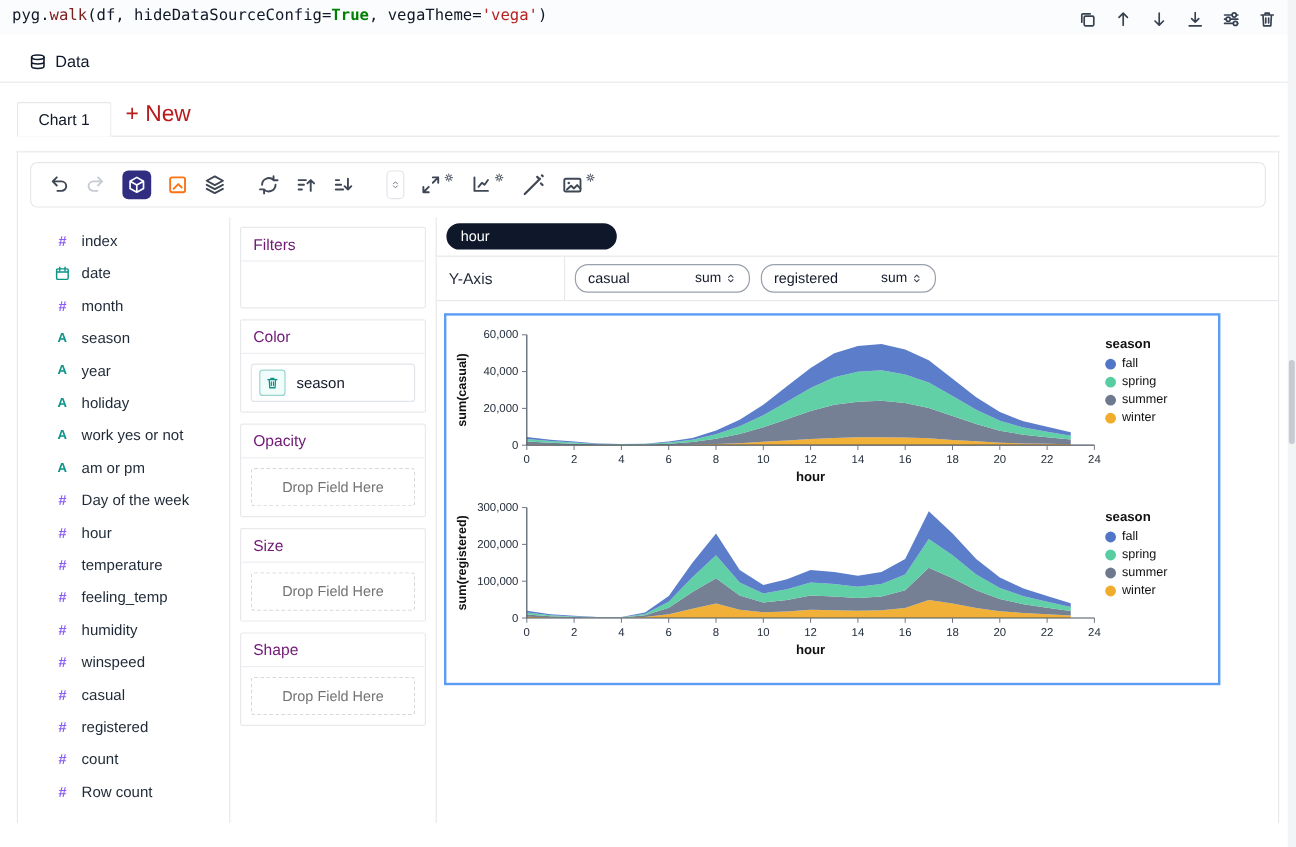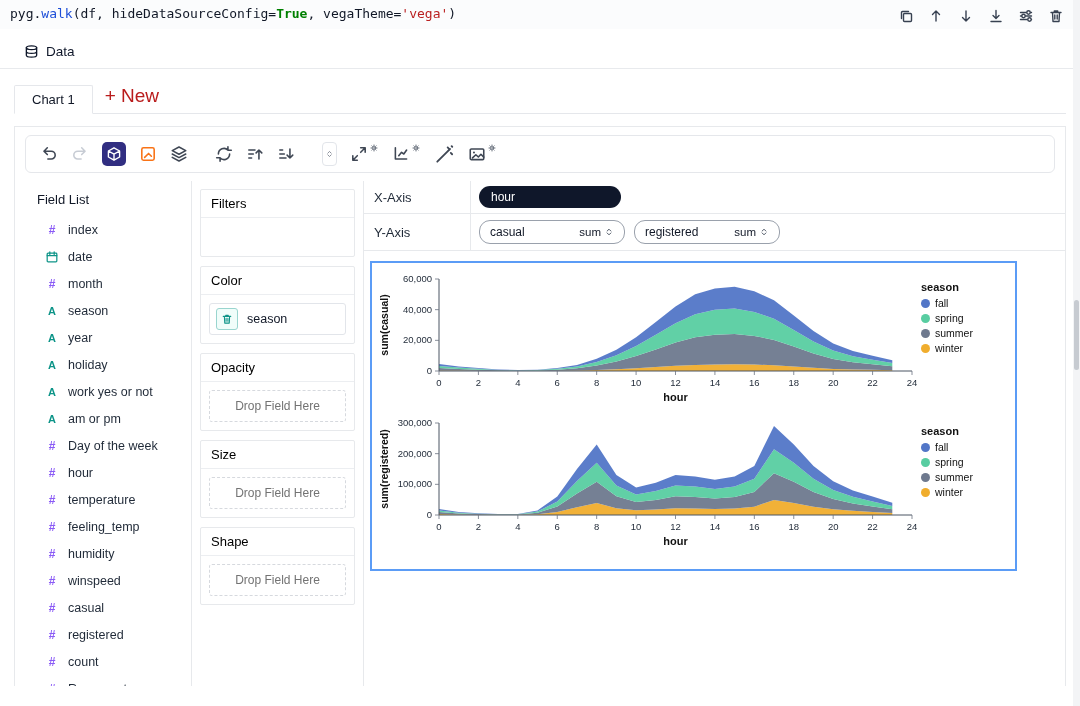--- a/index.html
+++ b/index.html
@@ -6,21 +6,21 @@
     color:#111827;font-family:"Liberation Sans","DejaVu Sans",sans-serif;position:relative;}
   .icon{display:inline-flex;align-items:center;justify-content:center;}
   .icon svg{width:100%;height:100%;fill:none;stroke:currentColor;stroke-width:1.4;stroke-linecap:round;stroke-linejoin:round;}
   svg text{font-family:"Liberation Sans","DejaVu Sans",sans-serif;}
 
   
   .nb-header{display:flex;justify-content:space-between;align-items:flex-start;background:#fbfcfd;padding:5px 16px 5px 10px;}
   .code{font-family:"DejaVu Sans Mono","Liberation Mono",monospace;font-size:13px;line-height:17px;}
   .code-line{white-space:pre;}
   .kw{color:#008000;font-weight:bold;}
-  .fn{color:#1d4ed8;}
+  .fn{color:#7f1d1d;}
   .bool{color:#008000;font-weight:bold;}
   .str{color:#ba2121;}
   .nb-actions{display:flex;gap:14px;padding-top:3px;color:#374151;}
   .nb-actions .icon{width:16px;height:16px;cursor:pointer;}
 
   
   .pyg-tabs{display:flex;gap:28px;padding-left:22px;margin-top:8px;border-bottom:1px solid #e8eaed;}
   .pyg-tab{display:flex;align-items:center;gap:7px;padding:7px 2px 9px 2px;font-size:13.5px;color:#0f172a;cursor:pointer;}
   .pyg-tab .icon{width:15px;height:15px;}
   .pyg-tab.active{color:#4f46e5;border-bottom:2px solid #4f46e5;margin-bottom:-1px;font-weight:bold;}
@@ -50,21 +50,21 @@
   .fl-title{font-size:13px;color:#111827;padding:5px 0 9px 22px;}
   .field-item{display:flex;align-items:center;gap:9px;height:27px;padding-left:30px;font-size:12.5px;color:#1f2937;cursor:grab;}
   .f-icon{width:14px;height:14px;text-align:center;display:inline-flex;align-items:center;justify-content:center;}
   .f-icon.q{color:#8b5cf6;font-weight:bold;font-size:12px;}
   .f-icon.n{color:#0d9488;font-weight:bold;font-size:11px;}
   .f-icon.t{color:#0d9488;}
 
   
   .encodings{width:172px;flex:0 0 172px;border-right:1px solid #e7e9ec;padding:8px;box-sizing:border-box;display:flex;flex-direction:column;gap:9px;overflow:hidden;}
   .enc-box{border:1px solid #e7e9ec;border-radius:2px;background:#fff;}
-  .enc-head{padding:6px 10px;font-size:13px;color:#000000;border-bottom:1px solid #eceef1;}
+  .enc-head{padding:6px 10px;font-size:13px;color:#701a75;border-bottom:1px solid #eceef1;}
   .enc-body{padding:8px;}
   .filters-body{height:38px;}
   .field-chip{border:1px solid #e2e5ea;border-radius:3px;display:flex;align-items:center;gap:9px;padding:4px 6px;font-size:12.5px;cursor:grab;}
   .chip-trash{width:22px;height:22px;border:1px solid #99d5cf;border-radius:3px;color:#0d9488;padding:4px;box-sizing:border-box;background:#f0fdfa;cursor:pointer;}
   .dropzone{border:1px dashed #d6d9de;border-radius:3px;height:30px;display:flex;align-items:center;justify-content:center;color:#737373;font-size:12px;}
 
   
   .right-pane{flex:1;display:flex;flex-direction:column;min-width:0;}
   .axis-row{display:flex;border-bottom:1px solid #e7e9ec;align-items:stretch;min-height:31px;}
   .axis-row.tall{min-height:36px;}
@@ -285,21 +285,20 @@
           <svg viewBox="0 0 16 16">
             <circle cx="8" cy="8" r="2.2"></circle>
             <path d="M8 3.2v1.2M8 11.6v1.2M3.2 8h1.2M11.6 8h1.2M4.6 4.6l.9.9M10.5 10.5l.9.9M11.4 4.6l-.9.9M5.5 10.5l-.9.9"></path>
           </svg>
         </span>
       </div>
     </div>
   <div class="content">
 
     <div class="field-list">
-      <div class="fl-title">Field List</div>
       <div id="field-items">
           <div class="field-item">
             <span class="f-icon q">#</span>
             <span>index</span>
           </div>
           <div class="field-item">
             <span class="f-icon t icon">
               <svg viewBox="0 0 16 16">
                 <rect x="2.5" y="3.5" width="11" height="10" rx="1"></rect>
                 <path d="M2.5 6.5h11M5.5 2v3M10.5 2v3"></path>
@@ -407,21 +406,20 @@
       <section class="enc-box">
         <div class="enc-head">Shape</div>
         <div class="enc-body">
             <div class="dropzone">Drop Field Here</div>
           </div>
       </section>
     </div>
 
     <div class="right-pane">
       <div class="axis-row">
-        <div class="axis-label">X-Axis</div>
         <div class="axis-field">
           <div class="pill-dark">hour</div>
         </div>
       </div>
       <div class="axis-row tall">
         <div class="axis-label">Y-Axis</div>
         <div class="axis-field">
           <div class="pill">
             <span>casual</span>
             <span class="pill-agg">

